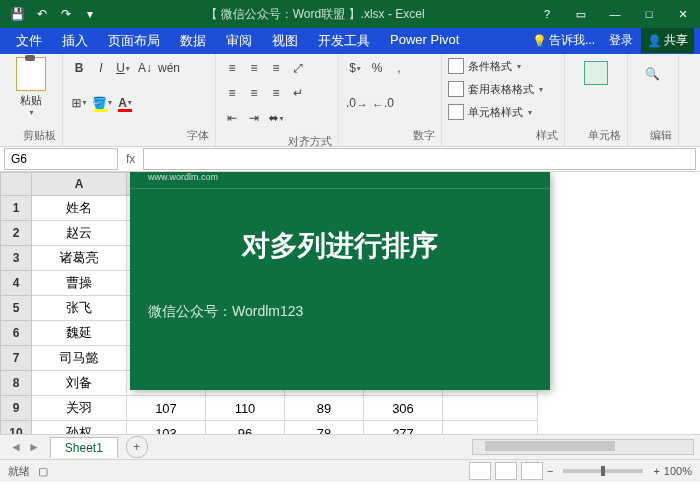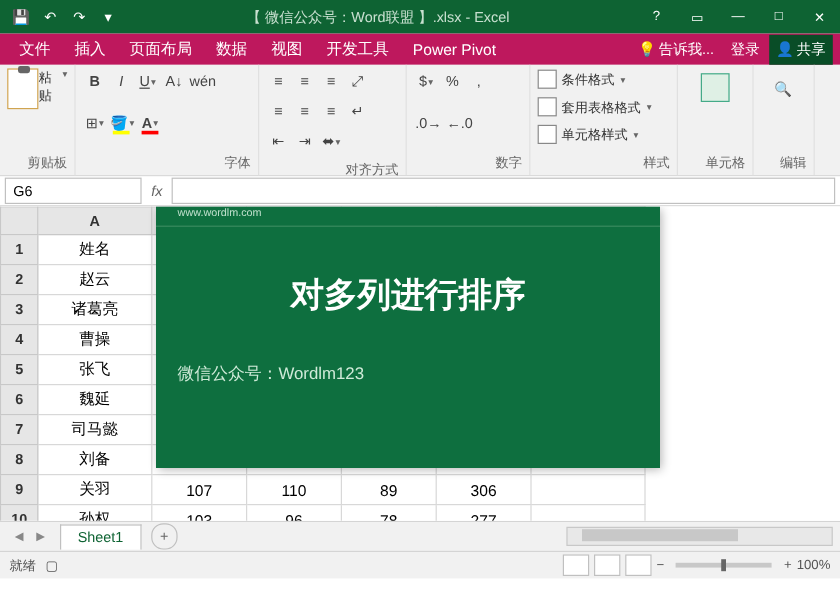--- a/index.html
+++ b/index.html
@@ -2,52 +2,52 @@
 <html><head>
 <meta charset="utf-8">
 <style>
 body{margin:0;font-family:"Microsoft YaHei",sans-serif;font-size:12px;background:#fff;overflow:hidden;width:700px;height:500px}
 .titlebar{height:28px;background:#0e6333;color:#fff;display:flex;align-items:center}
 .qat{display:flex;align-items:center;padding-left:8px;gap:4px}
 .qat-btn{width:20px;height:20px;display:flex;align-items:center;justify-content:center;color:#fff;font-size:12px}
 .title{flex:1;text-align:center;color:#c8e0d0;font-size:12px}
 .winbtns{display:flex}
 .winbtn{width:34px;height:28px;display:flex;align-items:center;justify-content:center;color:#fff;font-size:11px}
-.tabs{height:26px;background:#be185d;display:flex;align-items:center;padding-left:6px;color:#fff}
+.tabs{height:26px;background:#1d4ed8;display:flex;align-items:flex-start;padding-left:6px;color:#fff}
 .tab{padding:4px 10px;font-size:13px;cursor:pointer}
 .tab.active{background:#f1f1f1;color:#0e6333}
 .tab-right{margin-left:auto;display:flex;align-items:center;gap:2px;padding-right:6px}
 .tab-rbtn{padding:4px 6px;font-size:12px;display:flex;align-items:center;gap:2px}
 .share{background:#094d27}
 .ribbon{height:92px;background:#f1f1f1;border-bottom:1px solid #d4d4d4;display:flex}
 .group{border-right:1px solid #e0e0e0;padding:3px 6px;display:flex;flex-direction:column;justify-content:space-between}
 .glabel{font-size:11px;color:#666;text-align:right;margin-top:2px}
 .clipboard{width:50px}
-.pastebtn{display:flex;flex-direction:row;color:#333;font-size:11px}
+.pastebtn{display:flex;flex-direction:column;align-items:center;color:#333;font-size:11px}
 .pasteicon{width:28px;height:32px;background:#fff;border:1px solid #d0a450;position:relative;margin-bottom:2px}
 .pasteicon::before{content:"";position:absolute;top:-3px;left:8px;width:10px;height:6px;background:#666;border-radius:2px}
 .font-group{width:140px}
 .fontrow{display:flex;gap:2px;margin-bottom:3px}
 .fontname{width:76px;height:20px;border:1px solid #c0c0c0;background:#fff;font-size:11px;padding:0 3px;display:flex;align-items:center}
 .fontsize{width:32px;height:20px;border:1px solid #c0c0c0;background:#fff;font-size:11px;padding:0 3px;display:flex;align-items:center}
 .rbtn{min-width:18px;height:20px;display:flex;align-items:center;justify-content:center;border:1px solid transparent;font-size:12px;color:#444}
 .colorbar{width:14px;height:3px;position:absolute;bottom:1px;left:2px}
 .rel{position:relative}
 .align-group{width:110px}
 .number-group{width:90px}
 .numfmt{width:76px;height:20px;border:1px solid #c0c0c0;background:#fff;font-size:11px;padding:0 3px;display:flex;align-items:center}
 .styles-group{width:110px}
 .styleitem{display:flex;align-items:center;gap:4px;font-size:11px;color:#333;padding:1px 0}
 .styleicon{width:14px;height:14px;border:1px solid #888;background:#fff}
 .cells-group{width:50px;text-align:center}
 .cellsicon{width:22px;height:22px;margin:4px auto;border:1px solid #4a8;background:#dff0e5}
 .edit-group{width:38px;text-align:center}
 .namebox-row{height:24px;background:#fff;border-bottom:1px solid #d4d4d4;display:flex;align-items:center}
 .namebox{width:100px;height:20px;border:1px solid #c0c0c0;margin-left:4px;padding:0 6px;font-size:12px;display:flex;align-items:center;background:#fff}
-.fx{padding:0 8px;color:#666;font-style:italic}
+.fx{padding:0 8px;color:#666;}
 .fxbar{flex:1;height:20px;border:1px solid #c0c0c0;margin-right:4px;background:#fff}
 .grid-area{position:relative;height:262px;overflow:hidden;background:#fff}
 table{border-collapse:collapse;table-layout:fixed}
 .colhdr,.rowhdr,.corner{background:#e6e6e6;border:1px solid #c8c8c8;font-size:12px;color:#333;text-align:center}
 .corner{width:28px;height:20px}
 .colhdr{height:20px}
 .rowhdr{width:28px;height:22px}
 td.cell{border:1px solid #d8d8d8;height:22px;font-size:13px;text-align:center;padding:0 4px}
 .colA{width:86px}.colB,.colC,.colD,.colE{width:70px}.colH{width:86px}
 .overlay{position:absolute;left:130px;top:0;width:420px;height:218px;background:#0e6f3f;color:#fff;box-shadow:2px 2px 8px rgba(0,0,0,0.3)}
@@ -87,20 +87,21 @@
     <div class="winbtn">□</div>
     <div class="winbtn">✕</div>
   </div>
 </div>
 
 <div class="tabs">
   <div class="tab">文件</div>
   <div class="tab">插入</div>
   <div class="tab">页面布局</div>
   <div class="tab">数据</div>
+  <div class="tab">审阅</div>
   <div class="tab">视图</div>
   <div class="tab">开发工具</div>
   <div class="tab">Power Pivot</div>
   <div class="tab-right">
     <div class="tab-rbtn">💡 <span>告诉我...</span></div>
     <div class="tab-rbtn">登录</div>
     <div class="tab-rbtn share">👤 <span>共享</span></div>
   </div>
 </div>
 

